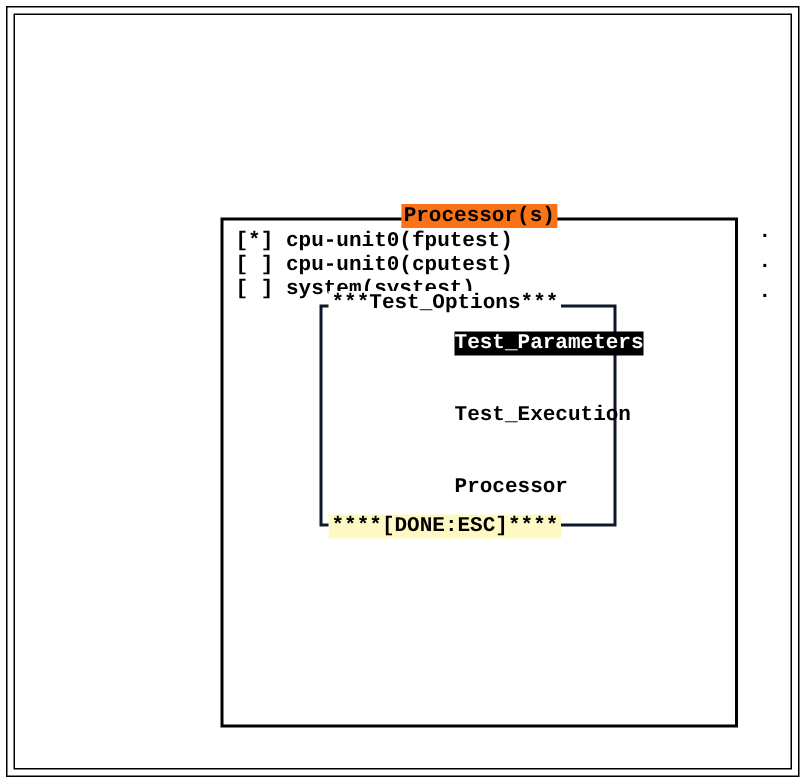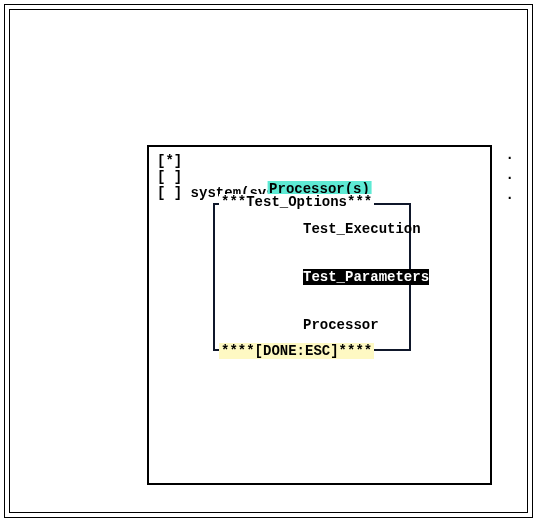--- a/index.html
+++ b/index.html
@@ -44,24 +44,23 @@
       border: 2px solid #000;
       position: relative;
       padding: 6px 8px;
       min-height: 340px;
     }
     .panel-title {
       position: absolute;
       top: -11px;
       left: 50%;
       transform: translateX(-50%);
-      background: #5eead4;
+      background: #f97316;
       padding: 0 2px;
       white-space: nowrap;
-      margin-top: 45px;
     }
     .checkbox-line {
       display: flex;
       gap: 0;
       white-space: pre;
     }
     .checkbox {
       display: inline;
     }
     .label {
@@ -113,36 +112,38 @@
 </head>
 <body>
 
 <div class="outer-box">
   <div class="content-area">
     <div class="panel">
       <span class="panel-title">Processor(s)</span>
 
       <div class="checkbox-line">
         <span class="checkbox">[*]</span>
+        <span class="label"> cpu-unit0(fputest)</span>
       </div>
       <div class="checkbox-line">
         <span class="checkbox">[ ]</span>
+        <span class="label"> cpu-unit0(cputest)</span>
       </div>
       <div class="checkbox-line">
         <span class="checkbox">[ ]</span>
         <span class="label"> system(systest)</span>
       </div>
 
       <div class="submenu">
         <span class="submenu-title">***Test_Options***</span>
         <div class="menu-item">
-          <span>Test_Execution</span>
+          <span class="selected">Test_Parameters</span>
         </div>
         <div class="menu-item">
-          <span class="selected">Test_Parameters</span>
+          <span>Test_Execution</span>
         </div>
         <div class="menu-item">
           <span>Processor</span>
         </div>
         <span class="submenu-footer">****[DONE:ESC]****</span>
       </div>
     </div>
   </div>
 
   <div class="dots">

